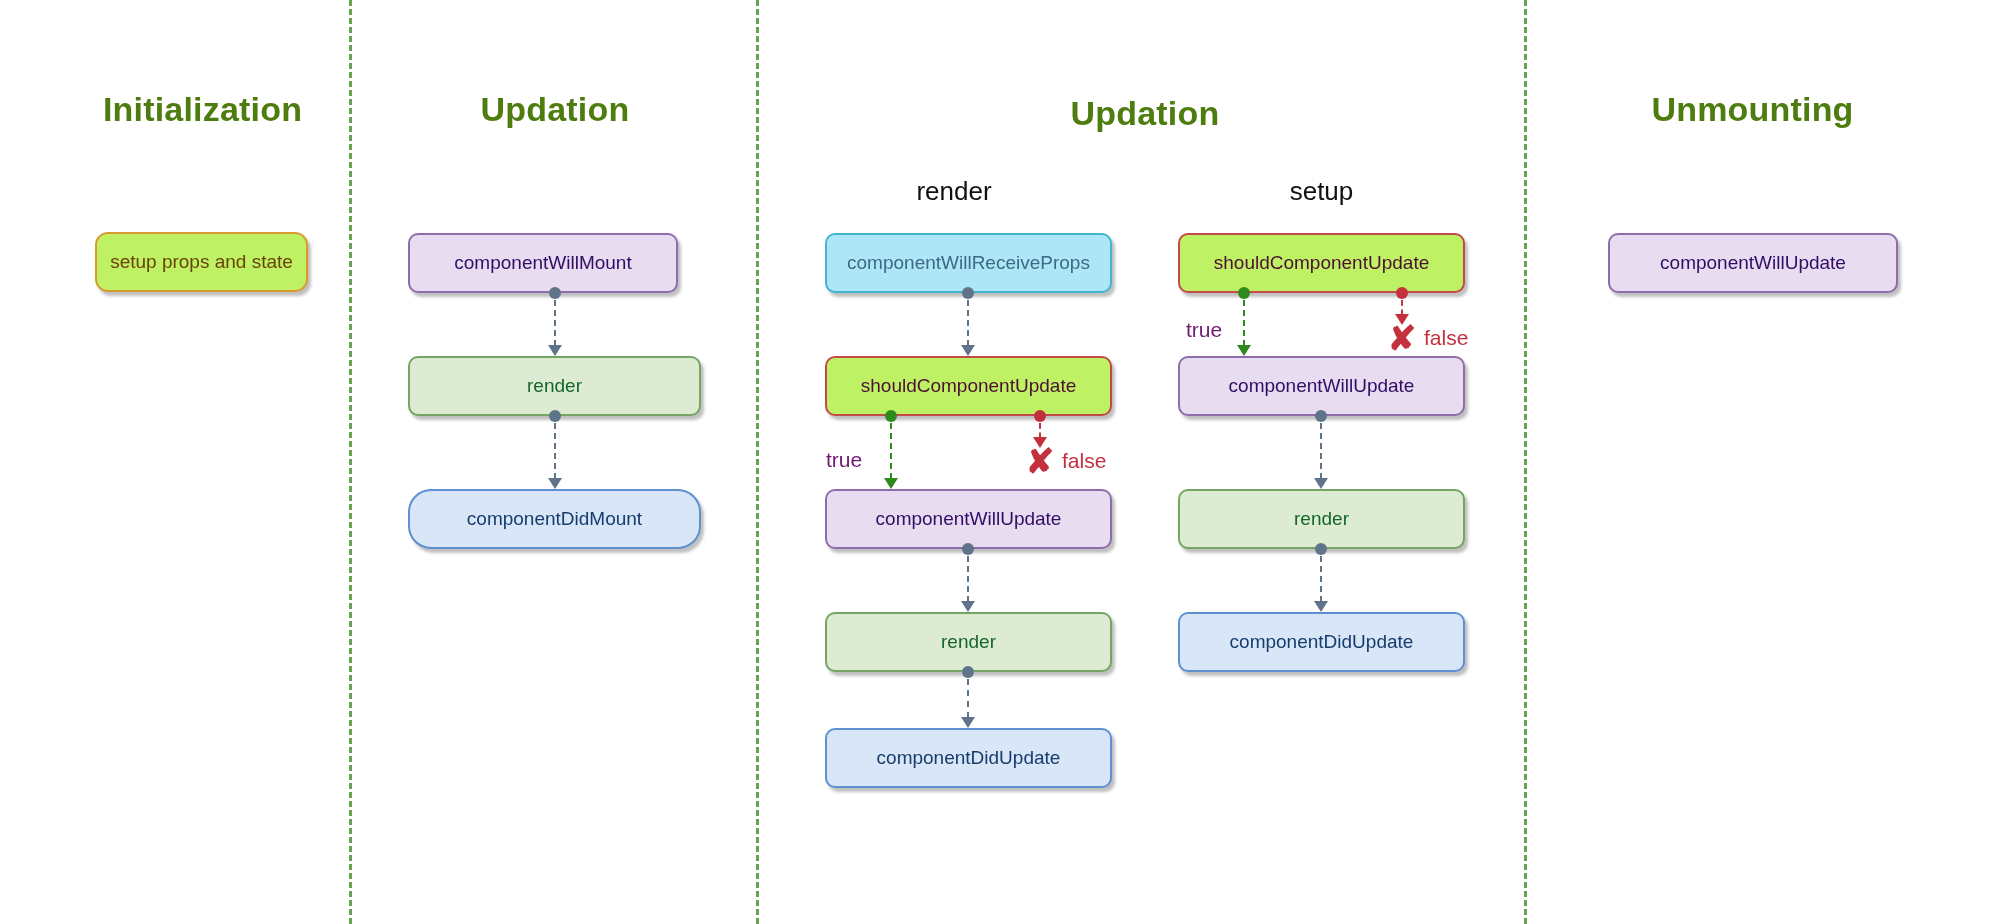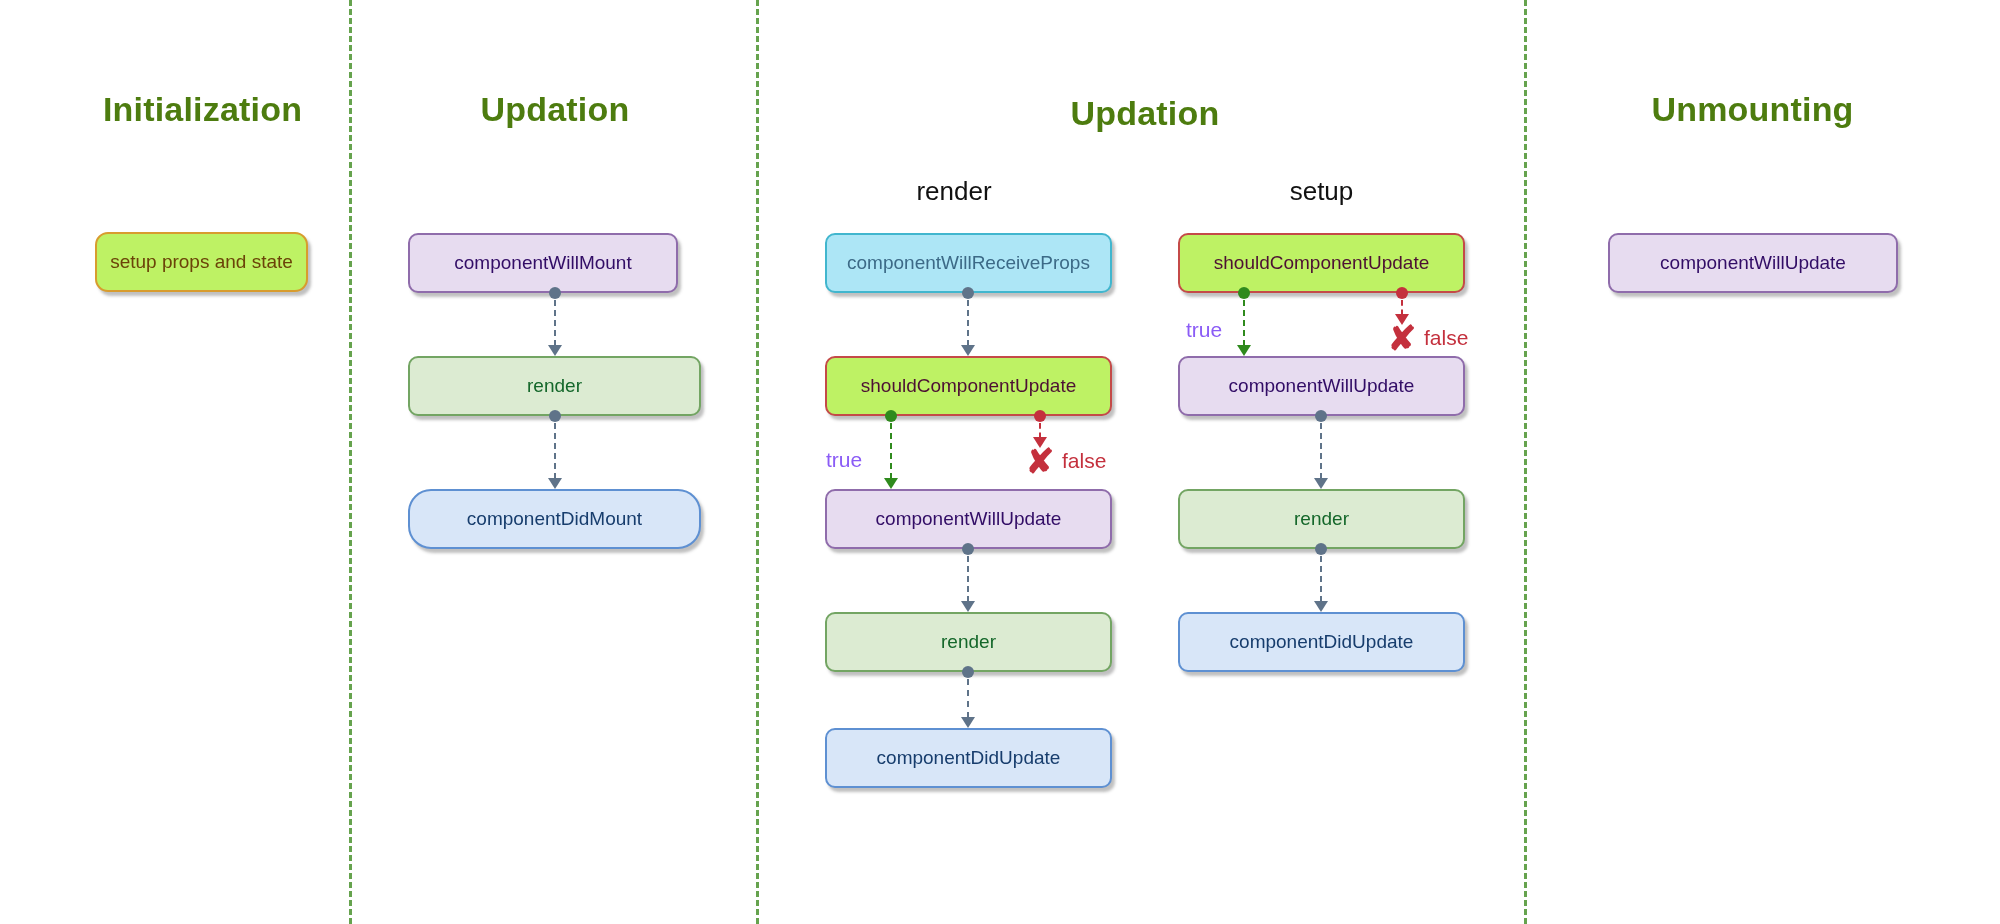--- a/index.html
+++ b/index.html
@@ -58,21 +58,21 @@
   .arrow.slate .line{border-left-color:#5f7389;}
   .arrow.slate .head{border-top-color:#5f7389;}
   .arrow.agreen .dot{background:#2f8a1d;}
   .arrow.agreen .line{border-left-color:#2f8a1d;}
   .arrow.agreen .head{border-top-color:#2f8a1d;}
   .arrow.ared .dot{background:#c4303d;}
   .arrow.ared .line{border-left-color:#c4303d;}
   .arrow.ared .head{border-top-color:#c4303d;}
 
   .branch-label{position:absolute;font-size:21px;}
-  .branch-label.tgreen{color:#8b5cf6;}
+  .branch-label.tgreen{color:#701a75;}
   .branch-label.tred{color:#c4303d;}
   .x-mark{
     position:absolute;font-size:34px;line-height:34px;
     font-weight:700;color:#c4303d;width:34px;text-align:center;
   }
 </style>
 </head>
 <body>
 
 <div class="canvas">

